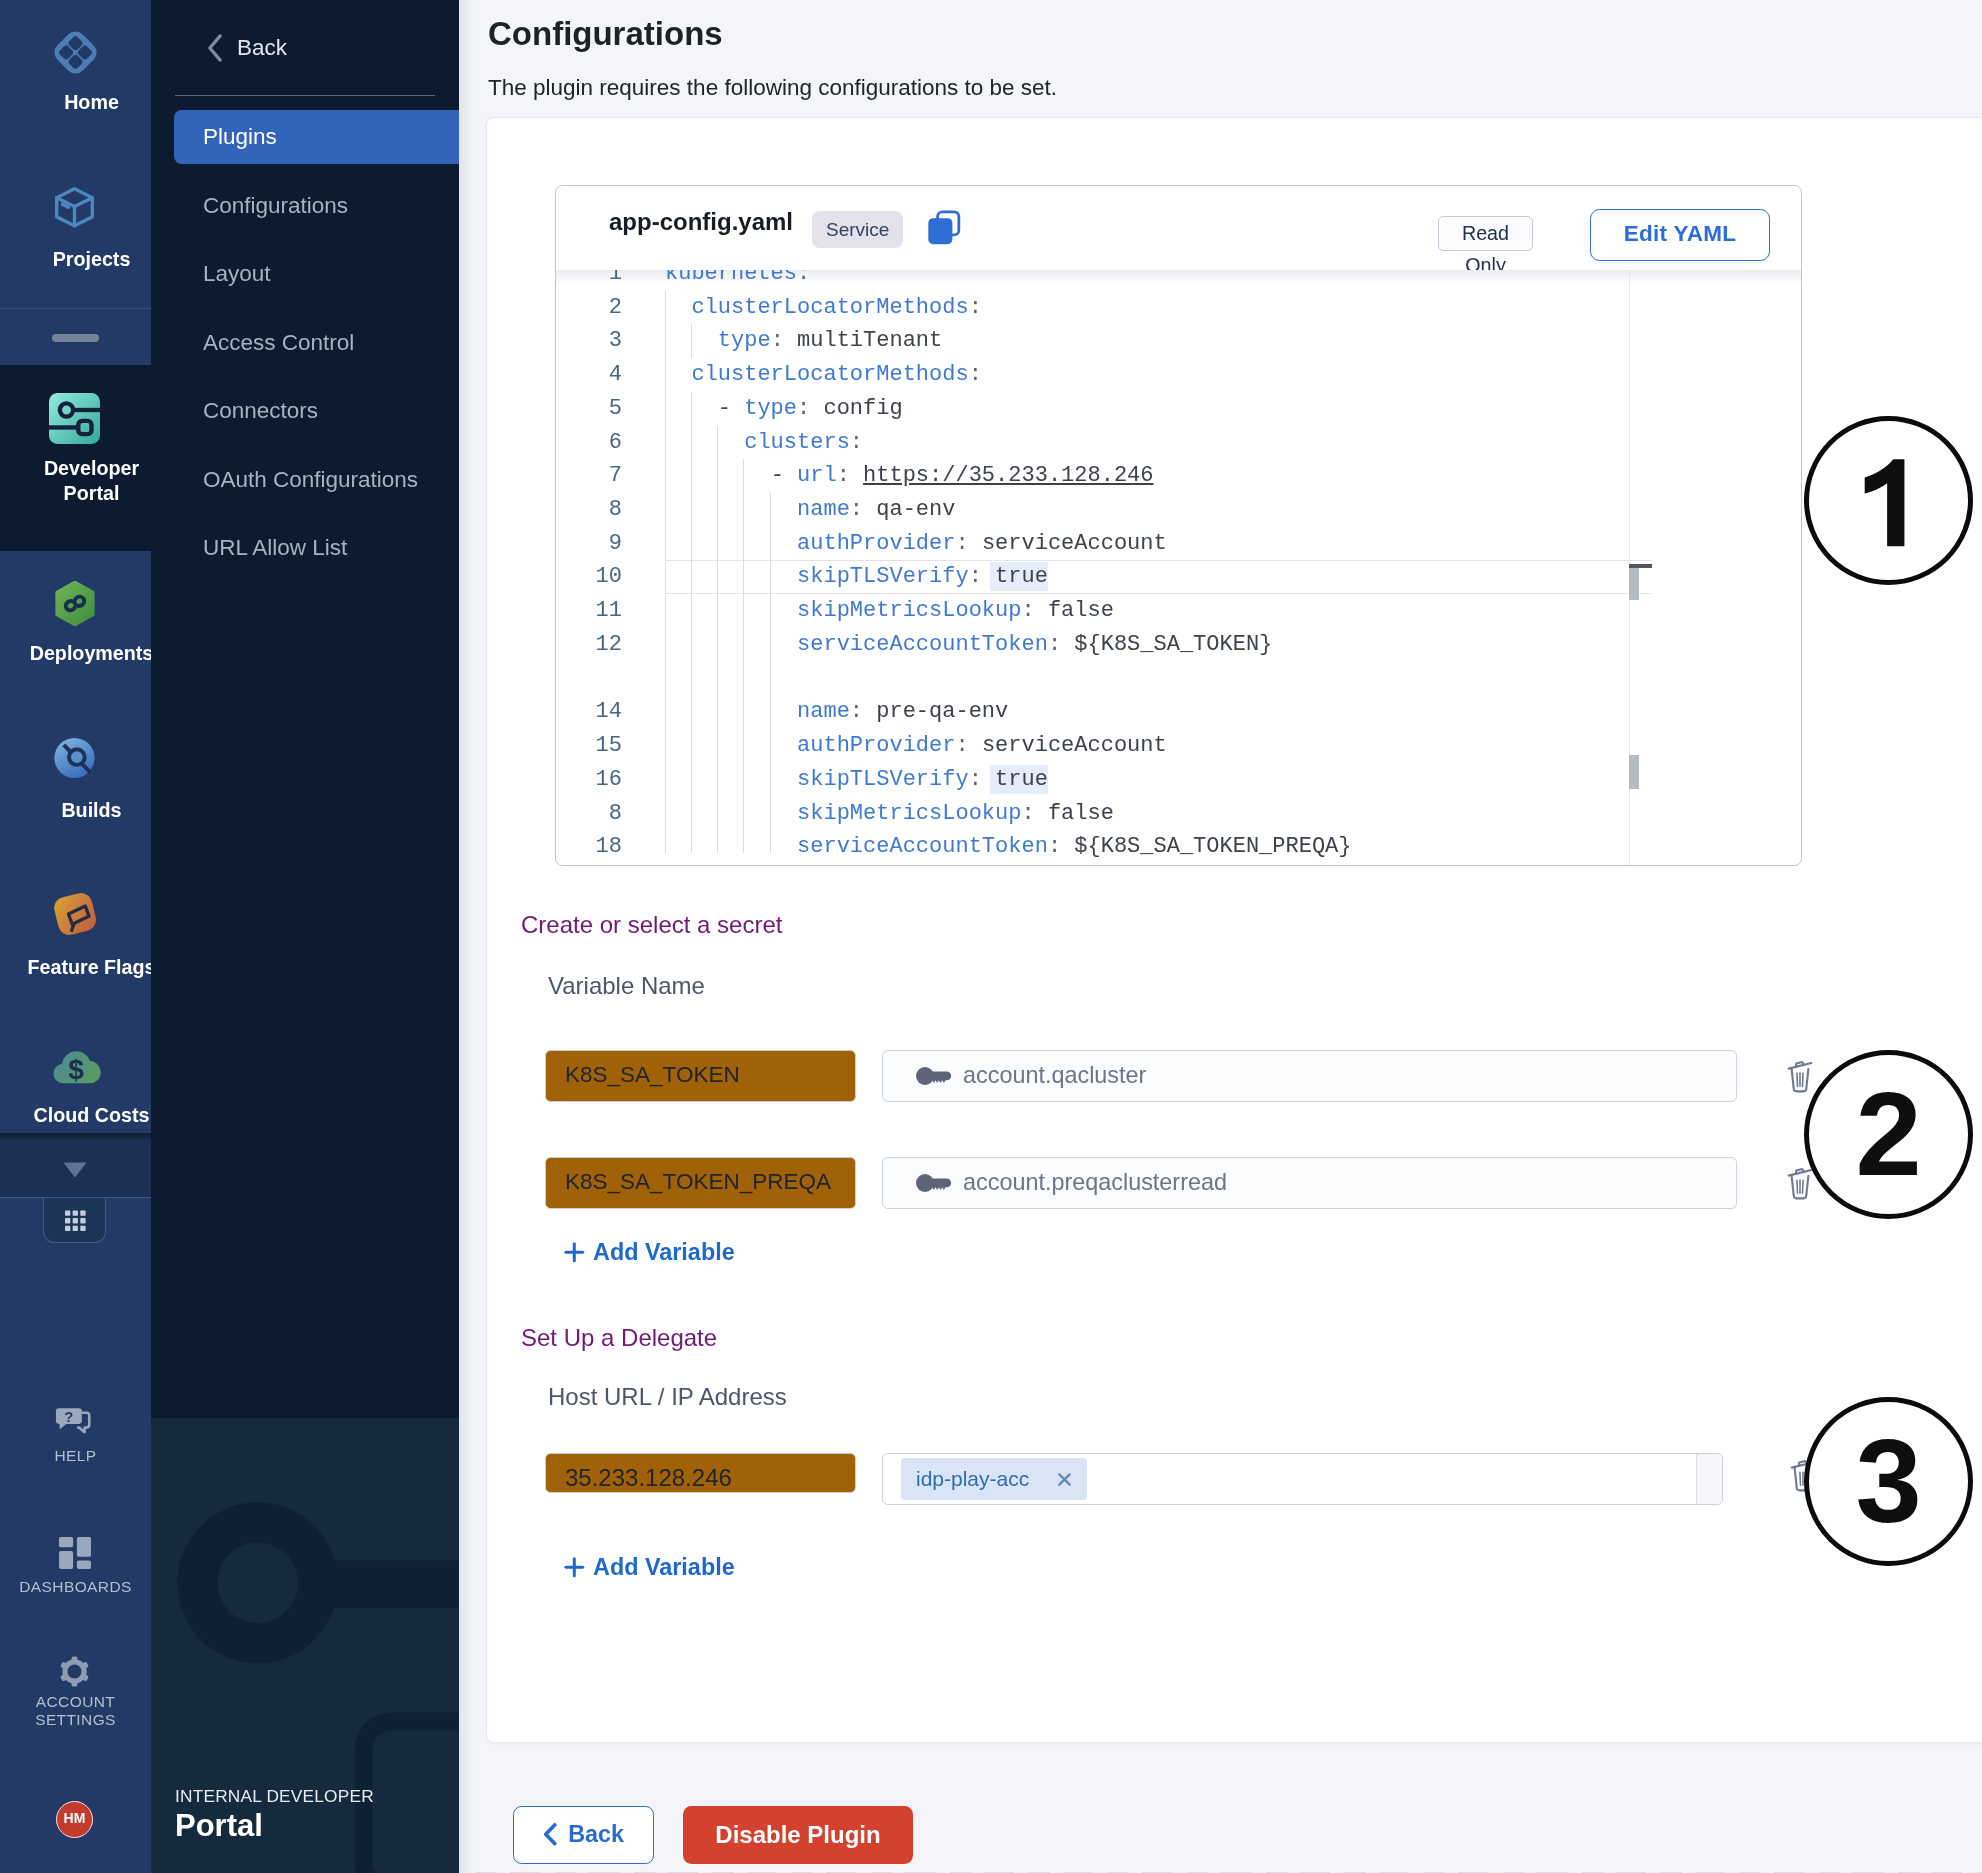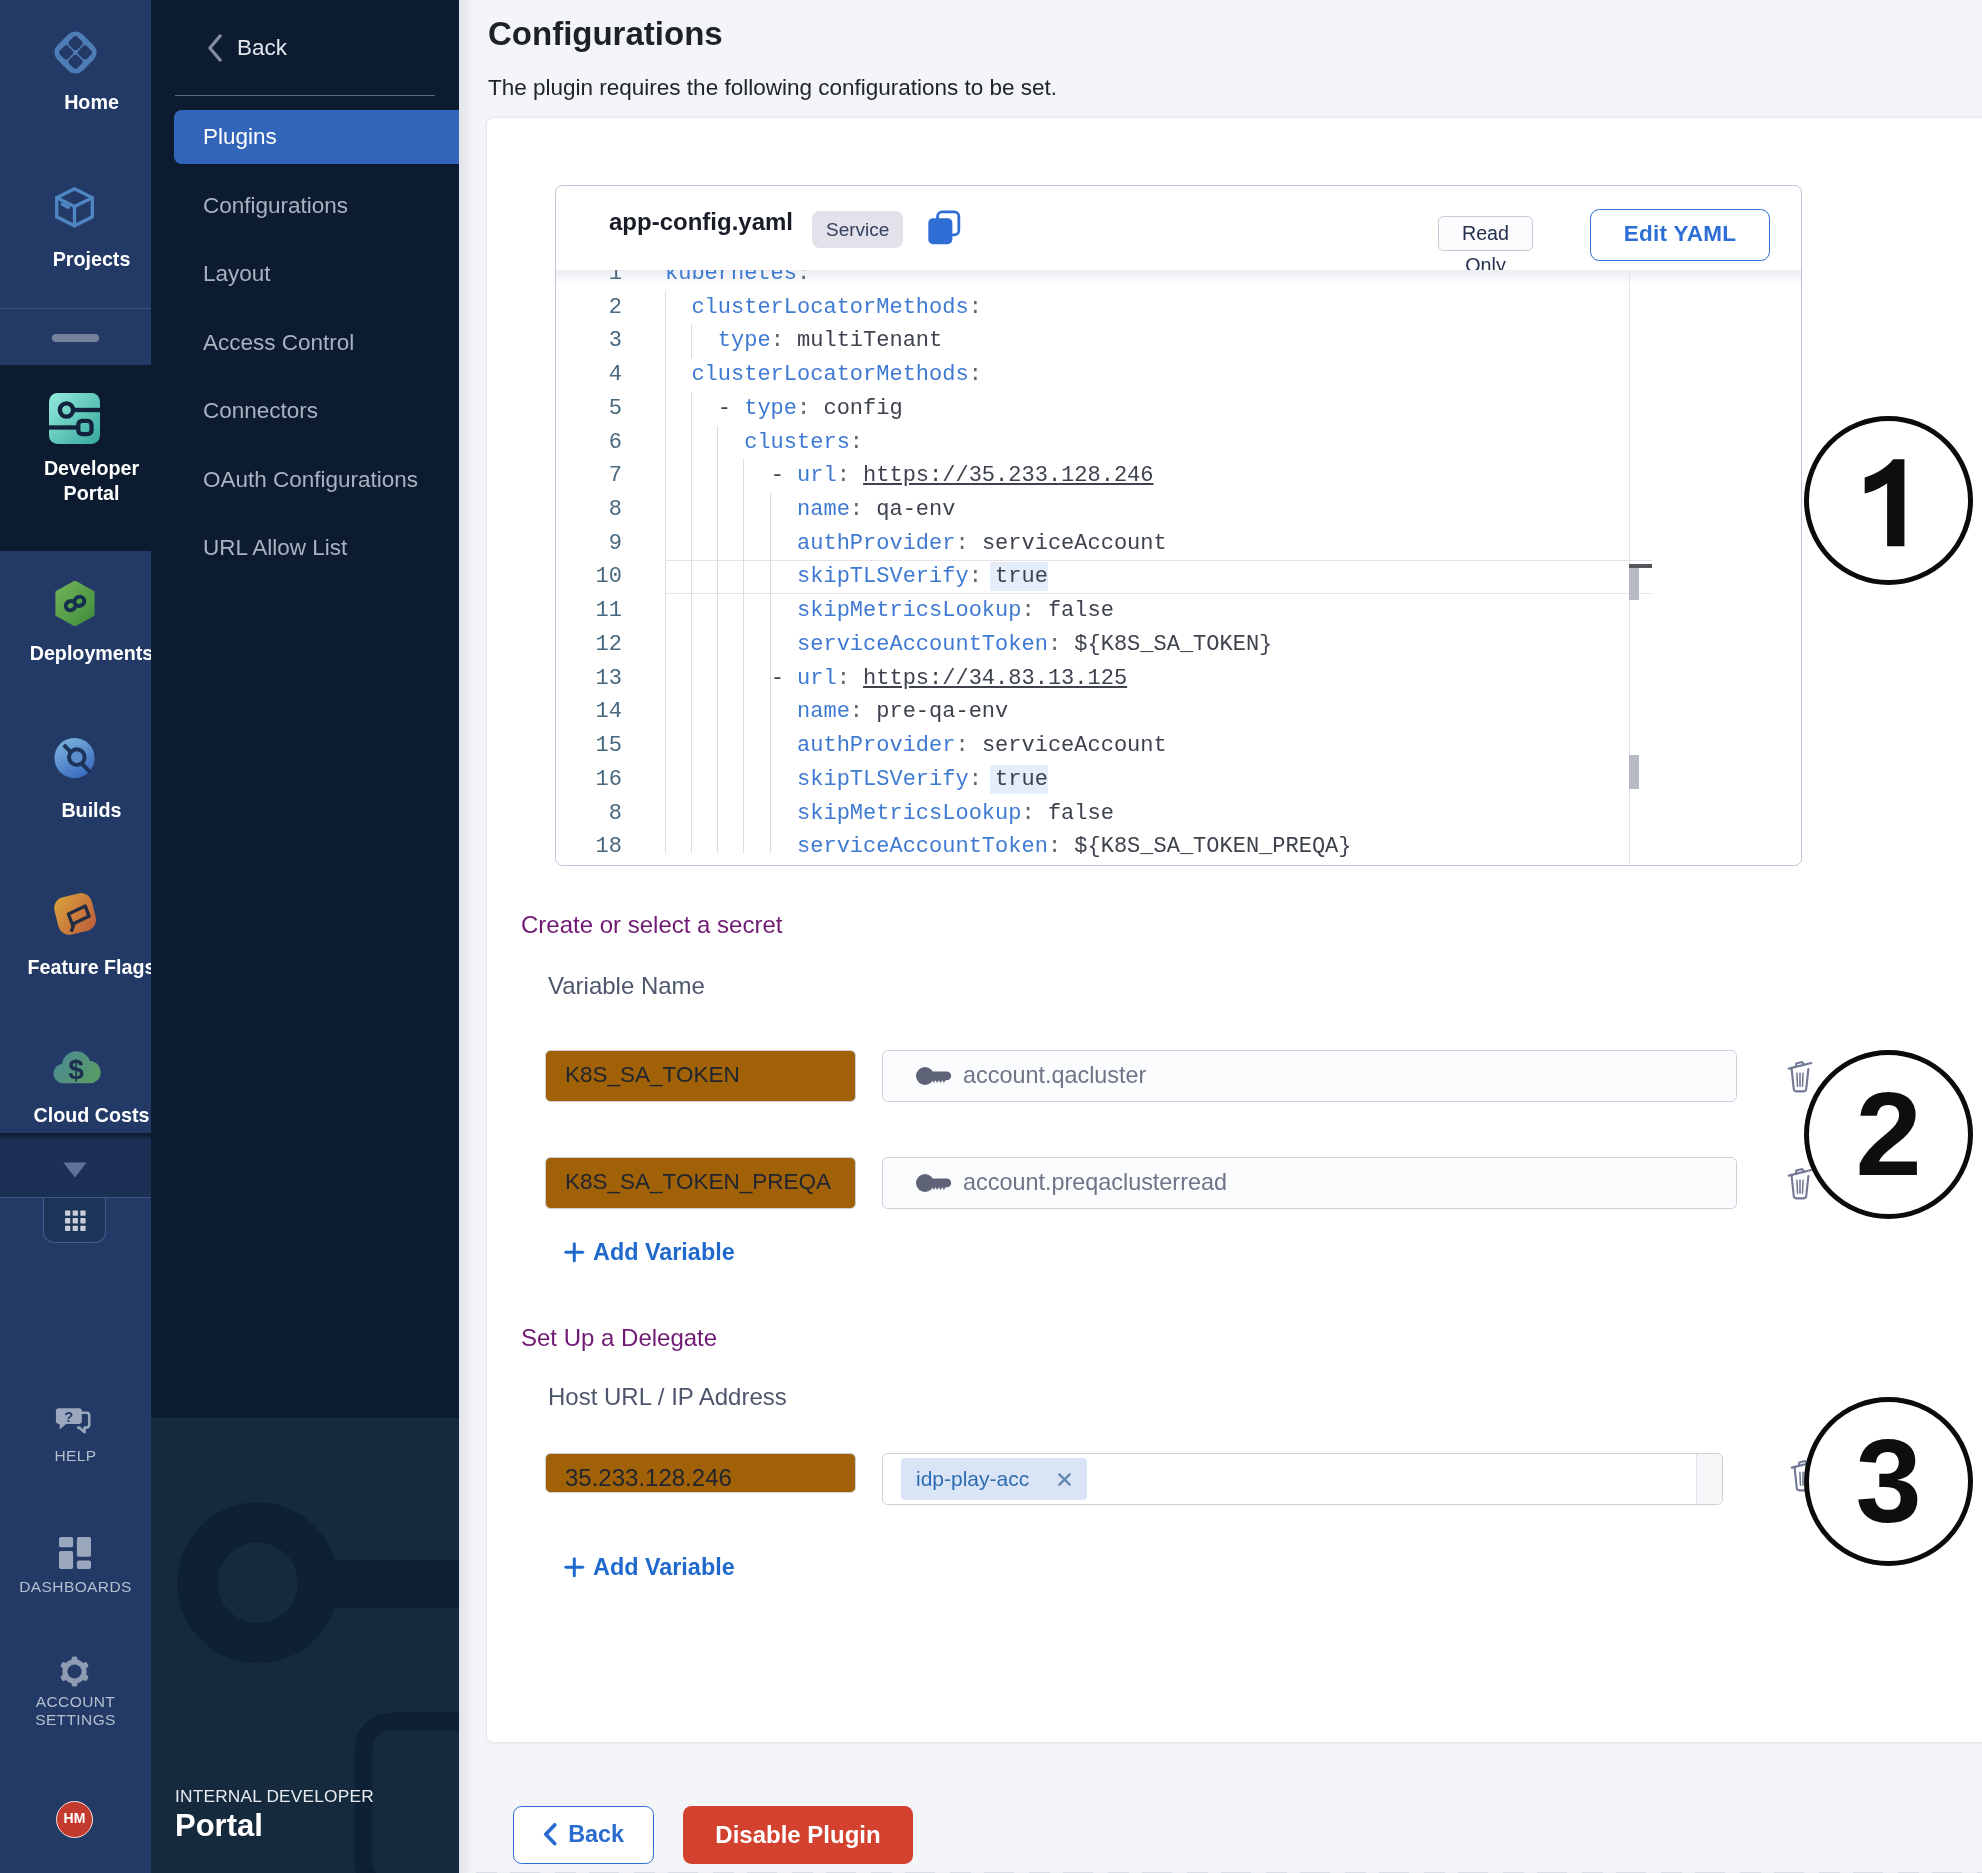--- a/index.html
+++ b/index.html
@@ -97,21 +97,20 @@
     <div class="cl" style="top:54px;"><span class="lnum">3</span><span class="code">    <span class="k">type</span><span class="p">:</span> <span class="v">multiTenant</span></span></div>
     <div class="cl" style="top:88px;"><span class="lnum">4</span><span class="code">  <span class="k">clusterLocatorMethods</span><span class="p">:</span></span></div>
     <div class="cl" style="top:122px;"><span class="lnum">5</span><span class="code">    <span class="v">-</span> <span class="k">type</span><span class="p">:</span> <span class="v">config</span></span></div>
     <div class="cl" style="top:156px;"><span class="lnum">6</span><span class="code">      <span class="k">clusters</span><span class="p">:</span></span></div>
     <div class="cl" style="top:189px;"><span class="lnum">7</span><span class="code">        <span class="v">-</span> <span class="k">url</span><span class="p">:</span> <span class="u">https://35.233.128.246</span></span></div>
     <div class="cl" style="top:223px;"><span class="lnum">8</span><span class="code">          <span class="k">name</span><span class="p">:</span> <span class="v">qa-env</span></span></div>
     <div class="cl" style="top:257px;"><span class="lnum">9</span><span class="code">          <span class="k">authProvider</span><span class="p">:</span> <span class="v">serviceAccount</span></span></div>
     <div class="cl" style="top:290px;"><span class="lnum">10</span><span class="code">          <span class="k">skipTLSVerify</span><span class="p">:</span> <span class="v">true</span></span></div>
     <div class="cl" style="top:324px;"><span class="lnum">11</span><span class="code">          <span class="k">skipMetricsLookup</span><span class="p">:</span> <span class="v">false</span></span></div>
     <div class="cl" style="top:358px;"><span class="lnum">12</span><span class="code">          <span class="k">serviceAccountToken</span><span class="p">:</span> <span class="v">${K8S_SA_TOKEN}</span></span></div>
-    <div class="cl" style="top:392px;"><span class="lnum">13</span><span class="code">        <span class="v">-</span> <span class="k">url</span><span class="p">:</span> <span class="u">https://34.83.13.125</span></span></div>
     <div class="cl" style="top:425px;"><span class="lnum">14</span><span class="code">          <span class="k">name</span><span class="p">:</span> <span class="v">pre-qa-env</span></span></div>
     <div class="cl" style="top:459px;"><span class="lnum">15</span><span class="code">          <span class="k">authProvider</span><span class="p">:</span> <span class="v">serviceAccount</span></span></div>
     <div class="cl" style="top:493px;"><span class="lnum">16</span><span class="code">          <span class="k">skipTLSVerify</span><span class="p">:</span> <span class="v">true</span></span></div>
     <div class="cl" style="top:527px;"><span class="lnum">8</span><span class="code">          <span class="k">skipMetricsLookup</span><span class="p">:</span> <span class="v">false</span></span></div>
     <div class="cl" style="top:560px;"><span class="lnum">18</span><span class="code">          <span class="k">serviceAccountToken</span><span class="p">:</span> <span class="v">${K8S_SA_TOKEN_PREQA}</span></span></div>
   </div>
 
   <div class="h2s" style="left:521px;top:913px;">Create or select a secret</div>
   <div class="lab" style="left:548px;top:974px;">Variable Name</div>
   <div class="inp" style="left:545px;top:1050px;width:311px;height:52px;">K8S_SA_TOKEN</div>

